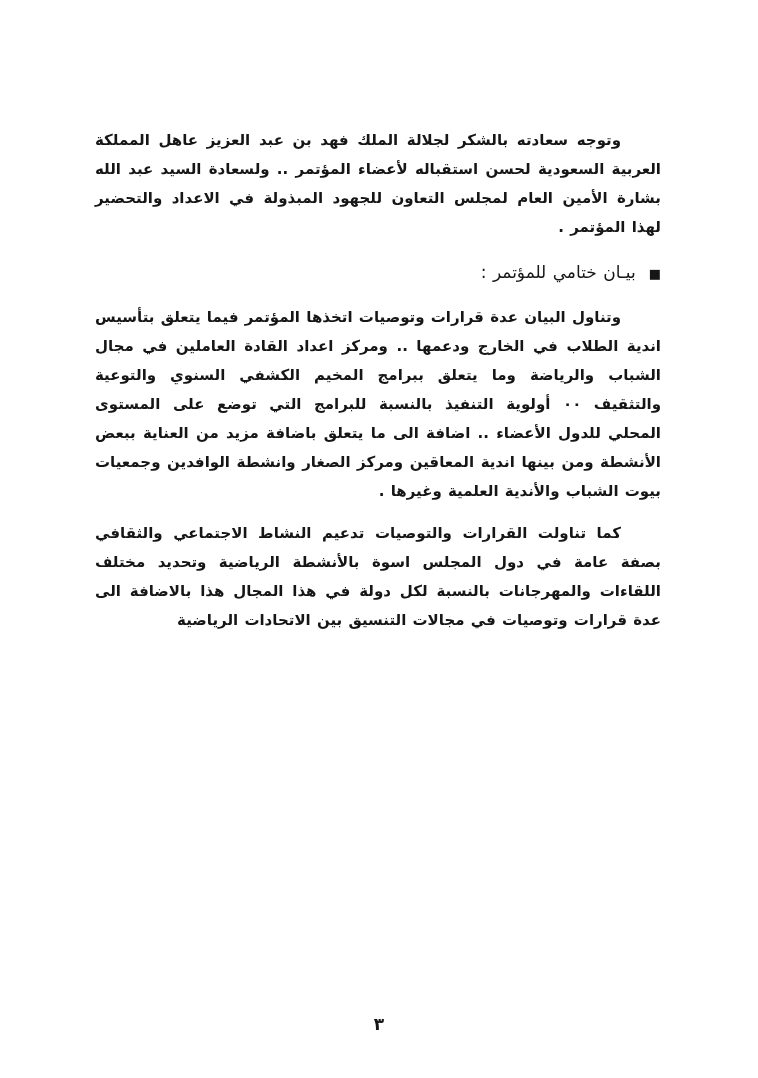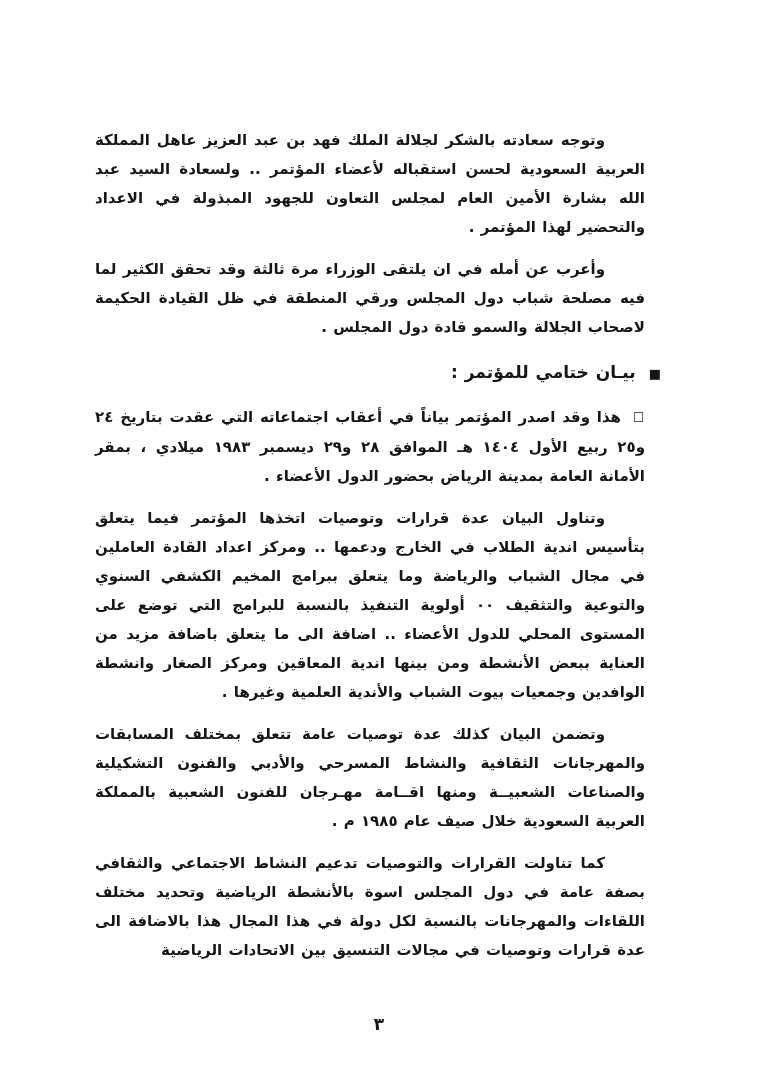--- a/index.html
+++ b/index.html
@@ -24,40 +24,40 @@
     right: 97px;
     width: 566px;
     direction: rtl;
     text-align: justify;
     font-size: 15px;
     font-weight: 700;
     line-height: 29px;
     word-spacing: 1px;
   }
   .para {
-    margin: 0 16px 13px 0;
+    margin: 0 0 13px 0;
   }
   .para.indent {
     text-indent: 40px;
   }
   .section-header {
     display: flex;
     align-items: center;
     gap: 13px;
     margin: 16px 0 16px 0;
   }
   .bullet-filled {
     font-size: 13px;
     line-height: 1;
     position: relative;
     top: 1px;
   }
   .section-title {
     font-size: 17px;
-    font-weight: 700;
+    font-weight: 400;
   }
   .bullet-open {
     font-size: 12px;
     margin-inline-end: 12px;
     position: relative;
     top: -2px;
   }
   .page-number {
     position: absolute;
     bottom: 44px;
@@ -71,35 +71,30 @@
 </style>
 </head>
 <body>
 
 <div class="page">
 
   <div class="content">
 
     <p class="para indent">وتوجه سعادته بالشكر لجلالة الملك فهد بن عبد العزيز عاهل المملكة العربية السعودية لحسن استقباله لأعضاء المؤتمر .. ولسعادة السيد عبد الله بشارة الأمين العام لمجلس التعاون للجهود المبذولة في الاعداد والتحضير لهذا المؤتمر .</p>
 
-    <p class="para indent">وأعرب عن أمله في ان يلتقى الوزراء مرة ثالثة وقد تحقق الكثير لما فيه مصلحة شباب دول المجلس ورقي المنطقة في ظل القيادة الحكيمة لاصحاب الجلالة والسمو قادة دول المجلس .</p>
 
     <div class="section-header">
       <span class="bullet-filled">■</span>
       <span class="section-title">بيـان ختامي للمؤتمر :</span>
     </div>
 
-    <p class="para">
-      <span class="bullet-open">□</span><span>هذا وقد اصدر المؤتمر بياناً في أعقاب اجتماعاته التي عقدت بتاريخ ٢٤ و٢٥ ربيع الأول ١٤٠٤ هـ الموافق ٢٨ و٢٩ ديسمبر ١٩٨٣ ميلادي ، بمقر الأمانة العامة بمدينة الرياض بحضور الدول الأعضاء .</span>
-    </p>
 
     <p class="para indent">وتناول البيان عدة قرارات وتوصيات اتخذها المؤتمر فيما يتعلق بتأسيس اندية الطلاب في الخارج ودعمها .. ومركز اعداد القادة العاملين في مجال الشباب والرياضة وما يتعلق ببرامج المخيم الكشفي السنوي والتوعية والتثقيف ٠٠ أولوية التنفيذ بالنسبة للبرامج التي توضع على المستوى المحلي للدول الأعضاء .. اضافة الى ما يتعلق باضافة مزيد من العناية ببعض الأنشطة ومن بينها اندية المعاقين ومركز الصغار وانشطة الوافدين وجمعيات بيوت الشباب والأندية العلمية وغيرها .</p>
 
 
-    <p class="para indent">وتضمن البيان كذلك عدة توصيات عامة تتعلق بمختلف المسابقات والمهرجانات الثقافية والنشاط المسرحي والأدبي والفنون التشكيلية والصناعات الشعبيــة ومنها اقــامة مهـرجان للفنون الشعبية بالمملكة العربية السعودية خلال صيف عام ١٩٨٥ م .</p>
 
 
     <p class="para indent">كما تناولت القرارات والتوصيات تدعيم النشاط الاجتماعي والثقافي بصفة عامة في دول المجلس اسوة بالأنشطة الرياضية وتحديد مختلف اللقاءات والمهرجانات بالنسبة لكل دولة في هذا المجال هذا بالاضافة الى عدة قرارات وتوصيات في مجالات التنسيق بين الاتحادات الرياضية</p>
 
   </div>
 
   <div class="page-number">٣</div>
 
 </div>
 

